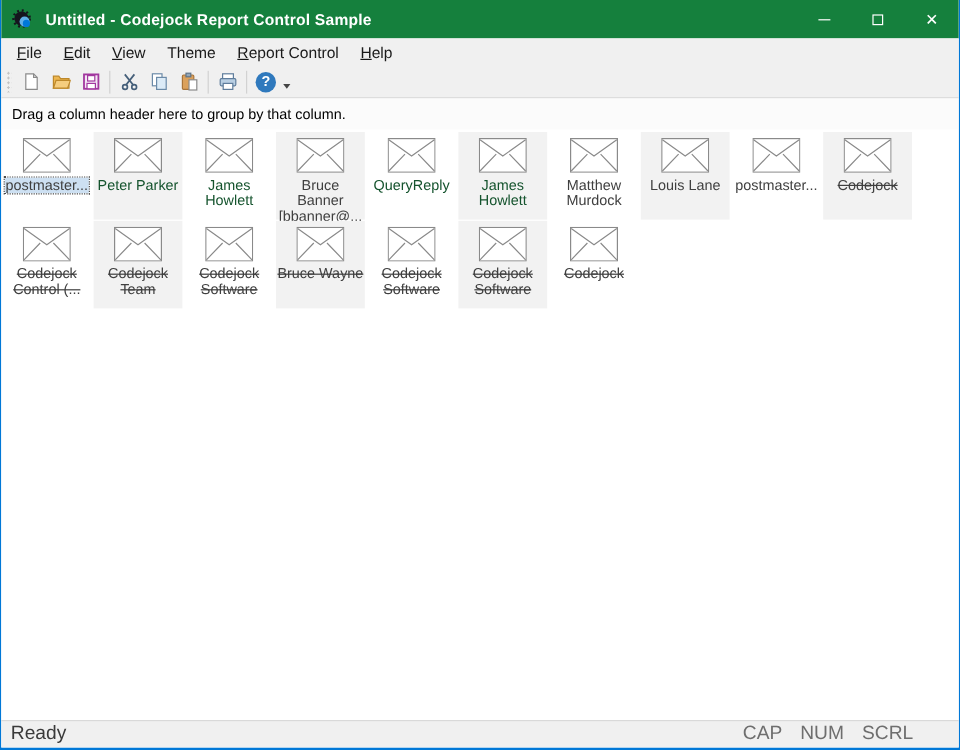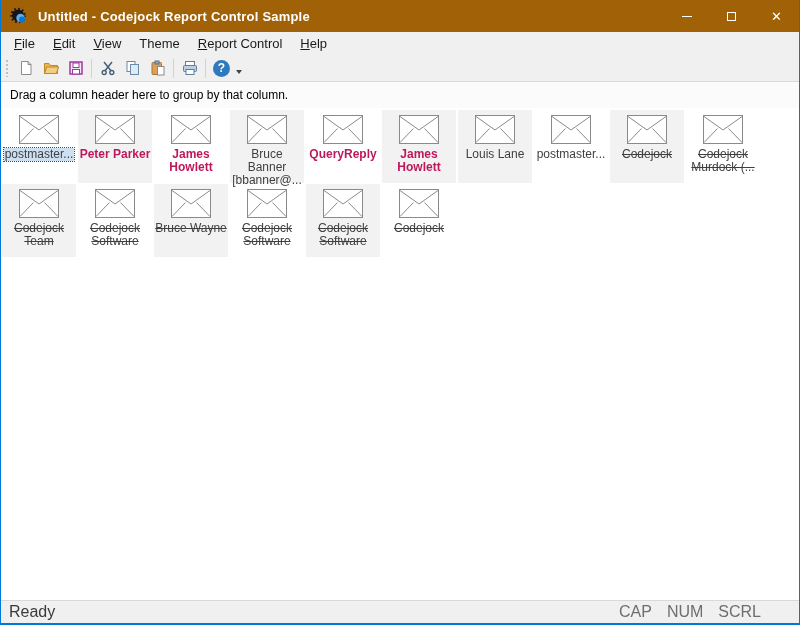--- a/index.html
+++ b/index.html
@@ -3,21 +3,21 @@
 <meta charset="utf-8">
 <style>
   * { margin:0; padding:0; box-sizing:border-box; }
   html,body { width:800px; height:625px; background:#ffffff; font-family:"Liberation Sans", sans-serif; }
   .window {
     width:800px; height:625px; display:flex; flex-direction:column;
     border-left:1px solid #0078d7; border-right:1px solid #0078d7; border-bottom:2px solid #0078d7;
     background:#ffffff; overflow:hidden;
   }
   
-  .titlebar { height:32px; background:#a16207; display:flex; align-items:center; flex-shrink:0; }
+  .titlebar { height:32px; background:#15803d; display:flex; align-items:center; flex-shrink:0; }
   .app-icon { width:18px; height:18px; margin-left:9px; display:flex; align-items:center; }
   .title-text { color:#ffffff; font-size:13px; font-weight:600; margin-left:10px; letter-spacing:0.2px; }
   .win-controls { margin-left:auto; display:flex; height:100%; }
   .win-btn { width:45px; height:100%; display:flex; align-items:center; justify-content:center; color:#fff; cursor:default; }
   .glyph-min { width:10px; height:1px; background:#fff; display:block; }
   .glyph-max { width:9px; height:9px; border:1px solid #fff; display:block; }
   .glyph-close { font-size:13px; line-height:1; }
   
   .menubar { height:23px; background:#f0f0f0; display:flex; align-items:flex-end; padding-left:4px; flex-shrink:0; }
   .menu-item { font-size:13px; color:#1a1a1a; padding:0 9px; line-height:23px; display:inline-block; }
@@ -32,21 +32,21 @@
   .dd-arrow { width:0; height:0; border-left:3.5px solid transparent; border-right:3.5px solid transparent; border-top:4px solid #444; margin:8px 4px 0 2px; }
   
   .groupbar { height:26px; background:#fbfbfb; display:flex; align-items:center; padding-left:9px; font-size:12px; color:#000000; flex-shrink:0; }
   
   .content { flex:1; background:#ffffff; overflow:hidden; padding:2px 0 0 1px; }
   .mail-grid { display:flex; flex-wrap:wrap; width:780px; align-content:flex-start;align-items:flex-end; }
   .tile { width:74px; height:73px; margin:0 2px 1px 0; display:flex; flex-direction:column; align-items:center; padding-top:5px; }
   .tile.alt { background:#f2f2f2; }
   .envelope { width:40px; height:29px; display:block; flex-shrink:0; }
   .label { font-size:12px; line-height:13px; text-align:center; color:#3f3f3f; margin-top:4px; max-width:72px; }
-  .label.unread { color:#be185d; font-weight:bold; }
+  .label.unread { color:#14532d; font-weight:normal; }
   .label.strike { text-decoration:line-through; }
   .label.selected { background:#cde0f2; outline:1px dotted #4d4d4d; padding:0 1px; }
   
   .statusbar { height:23px; background:#f0f0f0; border-top:1px solid #d9d9d9; display:flex; align-items:center; padding:0 8px; font-size:16px; color:#3a3a3a; flex-shrink:0; }
   .indicators { margin-left:auto; margin-right:30px; display:flex; gap:15px; color:#6e6e6e; }
 </style>
 </head>
 <body>
 
 <div class="window">
@@ -194,20 +194,28 @@
     <span class="label unread">QueryReply</span>
   </div>
         <div class="tile alt">
     <svg class="envelope" viewBox="0 0 40 29">
       <rect x="0.5" y="0.5" width="39" height="28" fill="#ffffff" stroke="#8a8a8a"></rect>
       <path d="M1 1.5 L20 15 L39 1.5" fill="none" stroke="#8a8a8a"></path>
       <path d="M1 27.5 L14.5 13.5 M39 27.5 L25.5 13.5" fill="none" stroke="#8a8a8a"></path>
     </svg>
     <span class="label unread">James Howlett</span>
   </div>
+        <div class="tile">
+    <svg class="envelope" viewBox="0 0 40 29">
+      <rect x="0.5" y="0.5" width="39" height="28" fill="#ffffff" stroke="#8a8a8a"></rect>
+      <path d="M1 1.5 L20 15 L39 1.5" fill="none" stroke="#8a8a8a"></path>
+      <path d="M1 27.5 L14.5 13.5 M39 27.5 L25.5 13.5" fill="none" stroke="#8a8a8a"></path>
+    </svg>
+    <span class="label">Matthew Murdock</span>
+  </div>
         <div class="tile alt">
     <svg class="envelope" viewBox="0 0 40 29">
       <rect x="0.5" y="0.5" width="39" height="28" fill="#ffffff" stroke="#8a8a8a"></rect>
       <path d="M1 1.5 L20 15 L39 1.5" fill="none" stroke="#8a8a8a"></path>
       <path d="M1 27.5 L14.5 13.5 M39 27.5 L25.5 13.5" fill="none" stroke="#8a8a8a"></path>
     </svg>
     <span class="label">Louis Lane</span>
   </div>
         <div class="tile">
     <svg class="envelope" viewBox="0 0 40 29">
@@ -224,21 +232,21 @@
       <path d="M1 27.5 L14.5 13.5 M39 27.5 L25.5 13.5" fill="none" stroke="#8a8a8a"></path>
     </svg>
     <span class="label strike">Codejock</span>
   </div>
         <div class="tile">
     <svg class="envelope" viewBox="0 0 40 29">
       <rect x="0.5" y="0.5" width="39" height="28" fill="#ffffff" stroke="#8a8a8a"></rect>
       <path d="M1 1.5 L20 15 L39 1.5" fill="none" stroke="#8a8a8a"></path>
       <path d="M1 27.5 L14.5 13.5 M39 27.5 L25.5 13.5" fill="none" stroke="#8a8a8a"></path>
     </svg>
-    <span class="label strike">Codejock Murdock (...</span>
+    <span class="label strike">Codejock Control (...</span>
   </div>
         <div class="tile alt">
     <svg class="envelope" viewBox="0 0 40 29">
       <rect x="0.5" y="0.5" width="39" height="28" fill="#ffffff" stroke="#8a8a8a"></rect>
       <path d="M1 1.5 L20 15 L39 1.5" fill="none" stroke="#8a8a8a"></path>
       <path d="M1 27.5 L14.5 13.5 M39 27.5 L25.5 13.5" fill="none" stroke="#8a8a8a"></path>
     </svg>
     <span class="label strike">Codejock Team</span>
   </div>
         <div class="tile">

